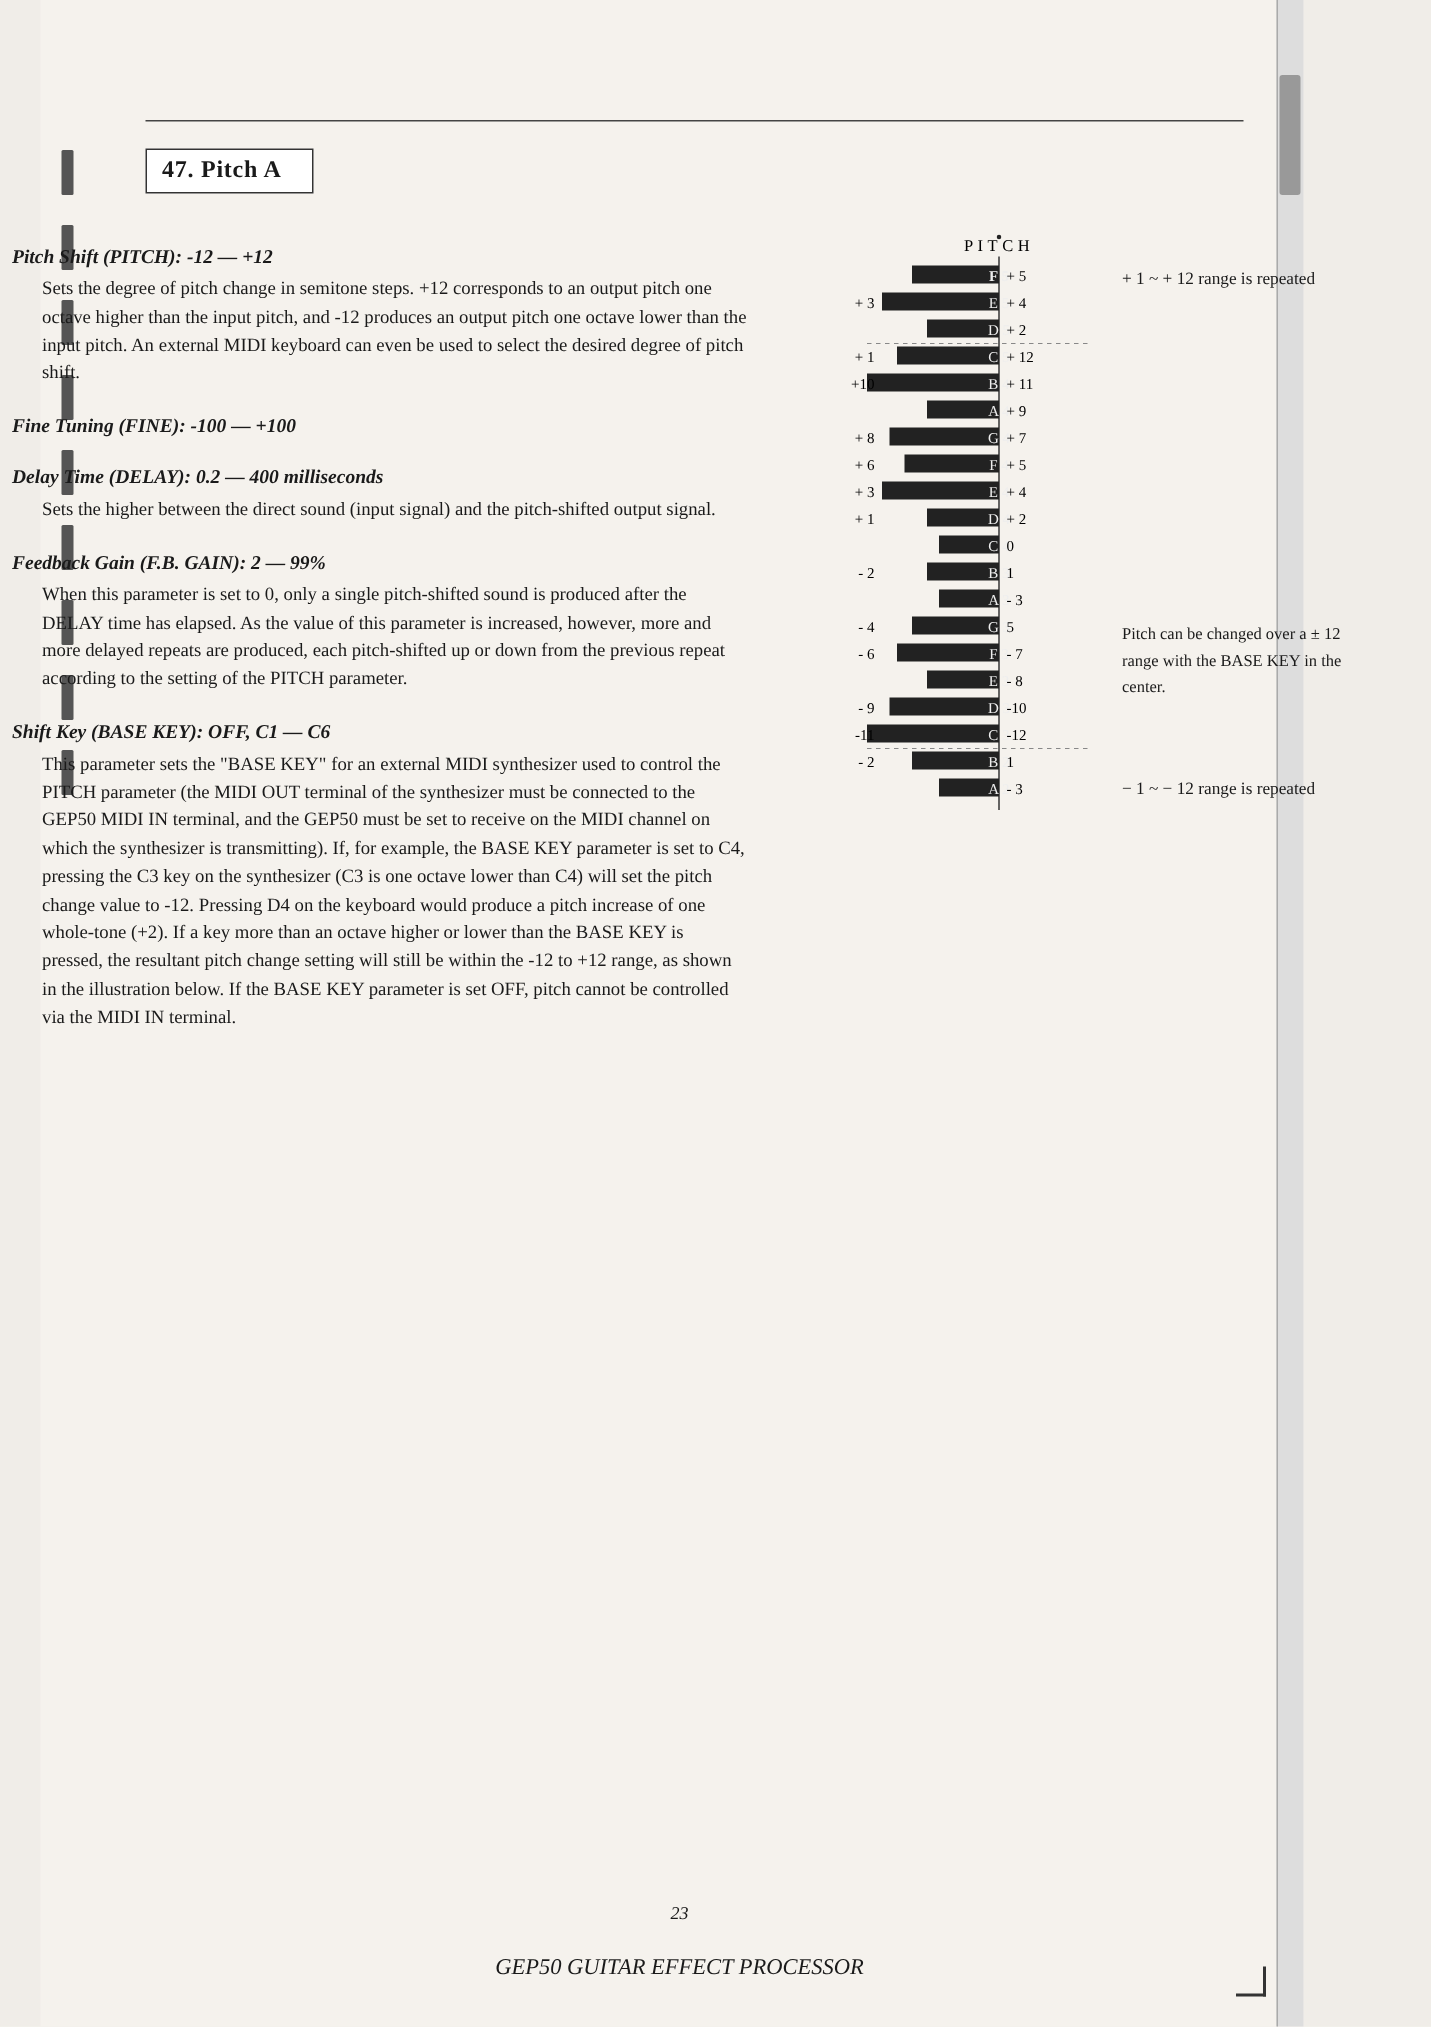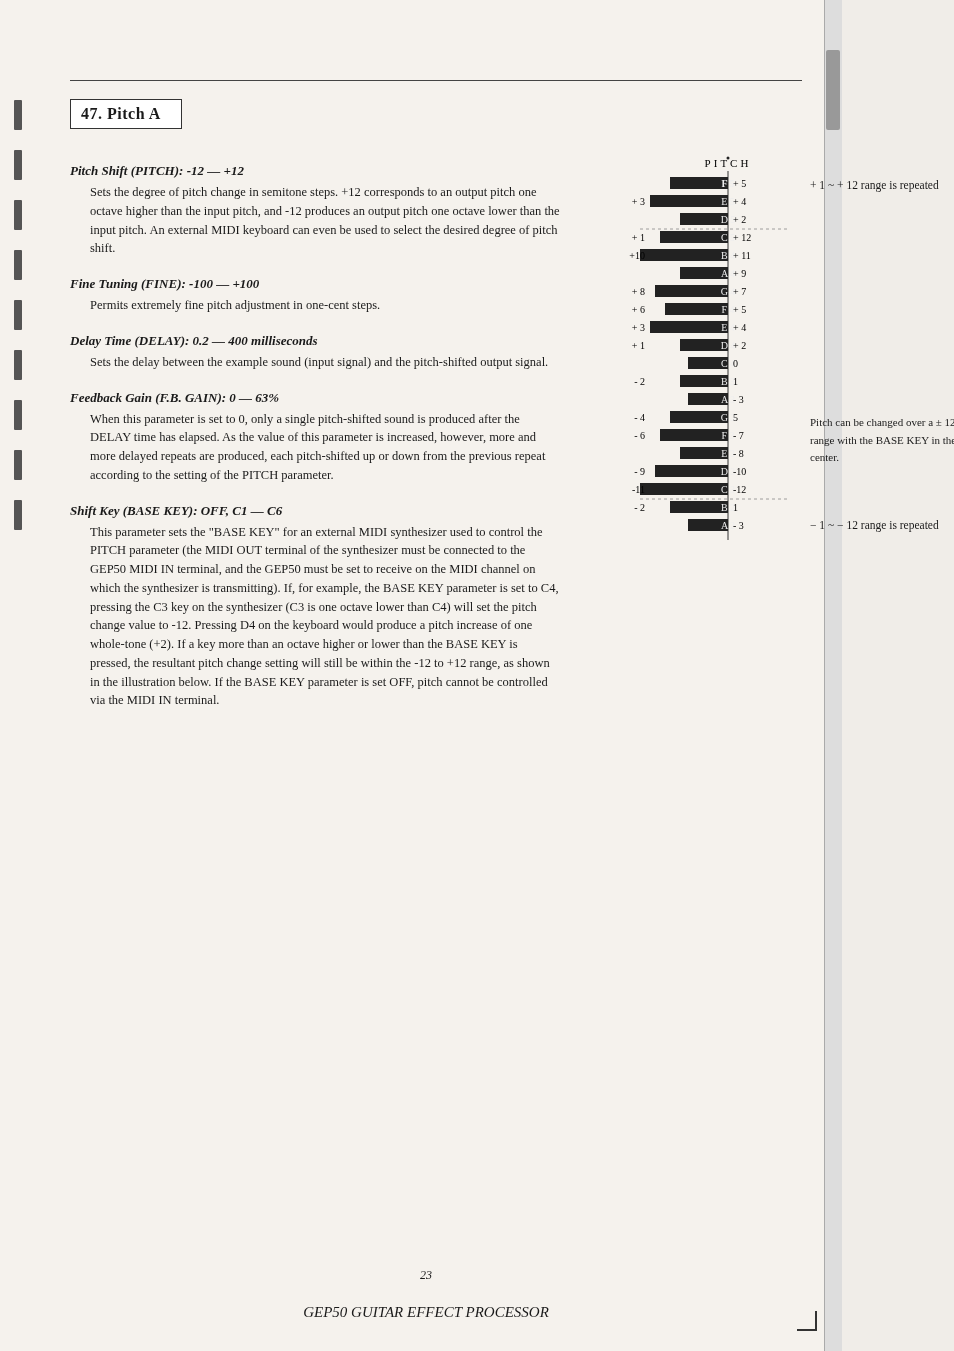--- a/index.html
+++ b/index.html
@@ -12,20 +12,21 @@
       min-height: 1351px;
       position: relative;
     }
 
     .page-container {
       width: 842px;
       min-height: 1351px;
       background: #f5f2ed;
       position: relative;
       padding: 16px;
+      margin-left: 27px;
     }
 
     
     .left-binding {
       position: absolute;
       left: 14px;
       top: 100px;
       width: 8px;
       height: 600px;
       display: flex;
@@ -116,20 +117,21 @@
       margin-left: 20px;
       max-width: 470px;
       margin-bottom: 4px;
     }
 
     
     .content-columns {
       display: flex;
       gap: 0;
       position: relative;
+      justify-content: center;
     }
 
     .left-col {
       flex: 0 0 490px;
       max-width: 490px;
     }
 
     .right-col {
       flex: 1;
       padding-left: 20px;
@@ -218,30 +220,29 @@
 
       <div class="left-col">
 
         <div class="param-section">
           <div class="param-header">Pitch Shift (PITCH): -12 — +12</div>
           <div class="param-body">Sets the degree of pitch change in semitone steps. +12 corresponds to an output pitch one octave higher than the input pitch, and -12 produces an output pitch one octave lower than the  input pitch. An external MIDI keyboard can even be used to select  the desired degree of pitch shift.</div>
         </div>
 
         <div class="param-section">
           <div class="param-header">Fine Tuning (FINE): -100 — +100</div>
-          <div class="param-body">Permits extremely fine pitch adjustment in one-cent steps.</div>
         </div>
 
         <div class="param-section">
           <div class="param-header">Delay Time (DELAY): 0.2 — 400 milliseconds</div>
-          <div class="param-body">Sets the delay between the example sound (input signal) and the pitch-shifted output signal.</div>
-        </div>
-
-        <div class="param-section">
-          <div class="param-header">Feedback Gain (F.B. GAIN): 0 — 63%</div>
+          <div class="param-body">Sets the higher between the direct sound (input signal) and the pitch-shifted output signal.</div>
+        </div>
+
+        <div class="param-section">
+          <div class="param-header">Feedback Gain (F.B. GAIN): 2 — 99%</div>
           <div class="param-body">When this parameter is set to 0, only a single pitch-shifted sound is produced after the DELAY time has elapsed. As the value of this parameter is increased, however, more and more delayed  repeats are produced, each pitch-shifted up or down from the previous repeat according to the setting of the PITCH parameter.</div>
         </div>
 
         <div class="param-section">
           <div class="param-header">Shift Key (BASE KEY): OFF, C1 — C6</div>
           <div class="param-body">This parameter sets the "BASE KEY" for an external MIDI synthesizer used to control the PITCH parameter (the MIDI OUT terminal of the synthesizer must be connected to the GEP50 MIDI IN  terminal, and the GEP50 must be set to receive on the MIDI channel on which the synthesizer is transmitting). If, for example,  the BASE KEY parameter is set to C4, pressing the C3 key on the  synthesizer (C3 is one octave lower than C4) will set the pitch  change value to -12. Pressing  D4 on the keyboard would produce a  pitch increase of one whole-tone (+2). If a key more than an octave higher or lower than the BASE KEY is pressed, the resultant  pitch change setting will still be within the -12 to +12 range,  as shown in the illustration below. If the BASE KEY parameter is  set OFF, pitch cannot be controlled via the MIDI IN terminal.</div>
         </div>
 
       </div>
 

